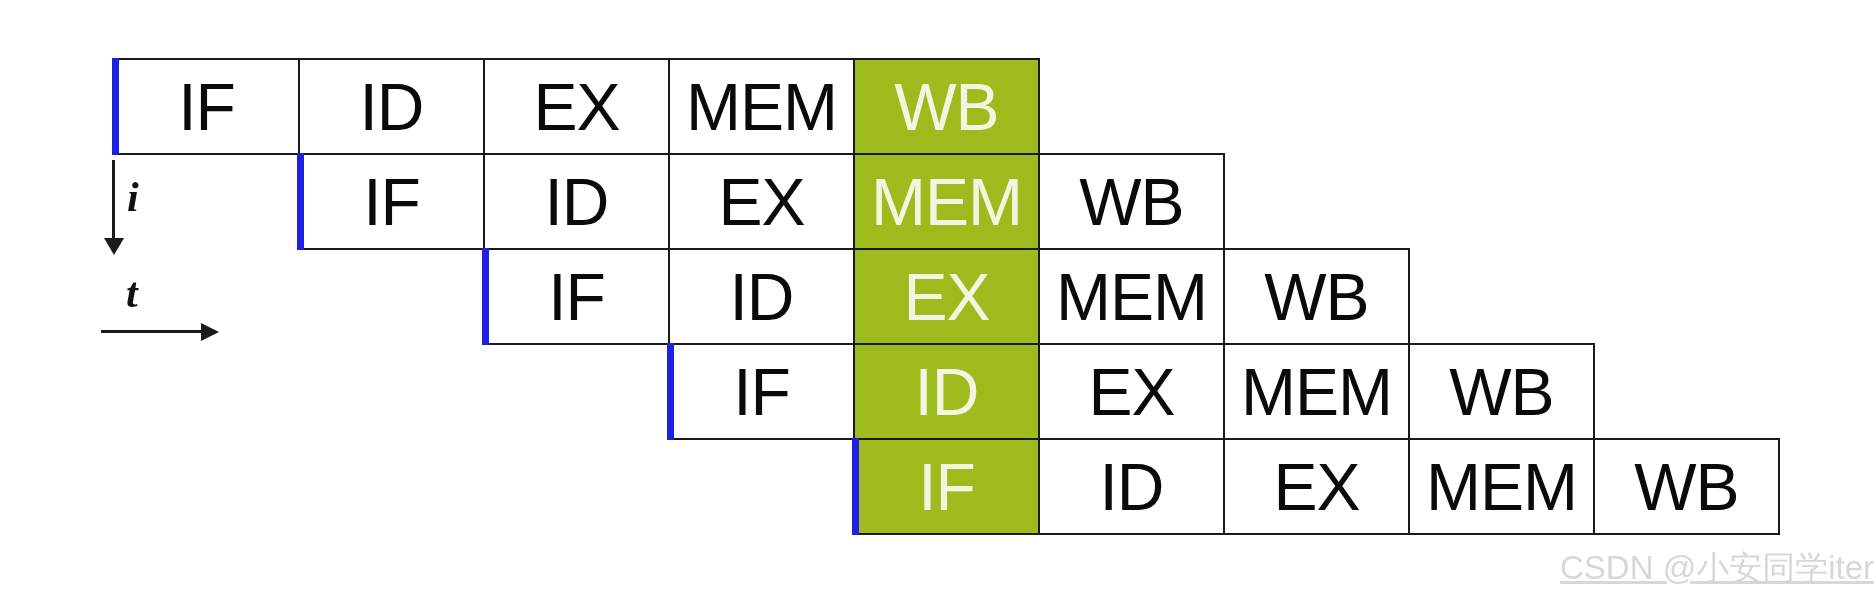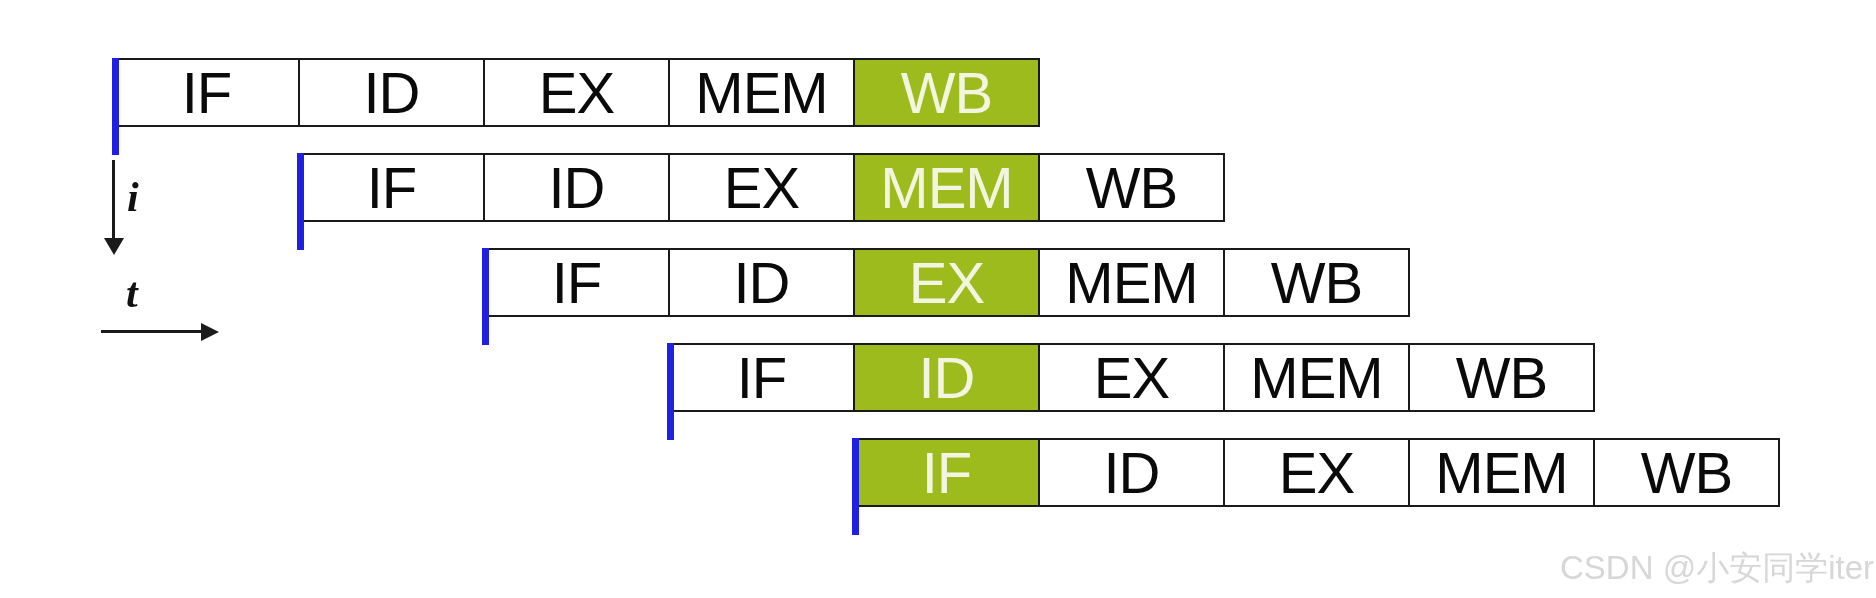--- a/index.html
+++ b/index.html
@@ -3,27 +3,27 @@
 <meta charset="utf-8">
 <style>
   html,body{margin:0;padding:0;background:#ffffff;}
   #stage{
     position:relative;width:1876px;height:598px;background:#fff;overflow:hidden;
     font-family:"Liberation Sans", sans-serif;
   }
   
   .cell{
     position:absolute;box-sizing:border-box;
-    width:187px;height:69px;
+    width:187px;height:97px;
     left:calc(113px + 185px * var(--c));
     top:calc(58px + 95px * var(--r));
     border:2px solid var(--grid-border,#1a1a1a);
     background:#ffffff;
     display:flex;align-items:center;justify-content:center;
-    font-size:58px;letter-spacing:-1px;color:var(--cell-text,#0a0a0a);
+    font-size:66px;letter-spacing:-1px;color:var(--cell-text,#0a0a0a);
     line-height:1;
   }
   .cell[data-hl="true"]{
     background:var(--highlight-green,#9DBB1C);
     color:var(--highlight-text,#F2F5DF);
   }
   
   .start-marker{
     position:absolute;width:7px;height:97px;
     left:calc(112px + 185px * var(--c));
@@ -41,20 +41,21 @@
     position:absolute;font-family:"Liberation Serif", serif;
     font-style:italic;font-weight:600;font-size:42px;color:#111;line-height:1;
   }
   #label-i{left:127px;top:176px;}
   #label-t{left:126px;top:272px;}
   
   .watermark{
     position:absolute;right:2px;top:546px;white-space:nowrap;
     font-size:33px;color:var(--watermark-gray,#D7D7D7);
     text-shadow:1px 1px 0 #ffffff;
+    text-decoration:underline;
   }
 </style>
 </head>
 <body>
 
 <div id="stage">
 
   <div class="cell" style="--r:0;--c:0" data-hl="false">IF</div>
   <div class="cell" style="--r:0;--c:1" data-hl="false">ID</div>
   <div class="cell" style="--r:0;--c:2" data-hl="false">EX</div>

